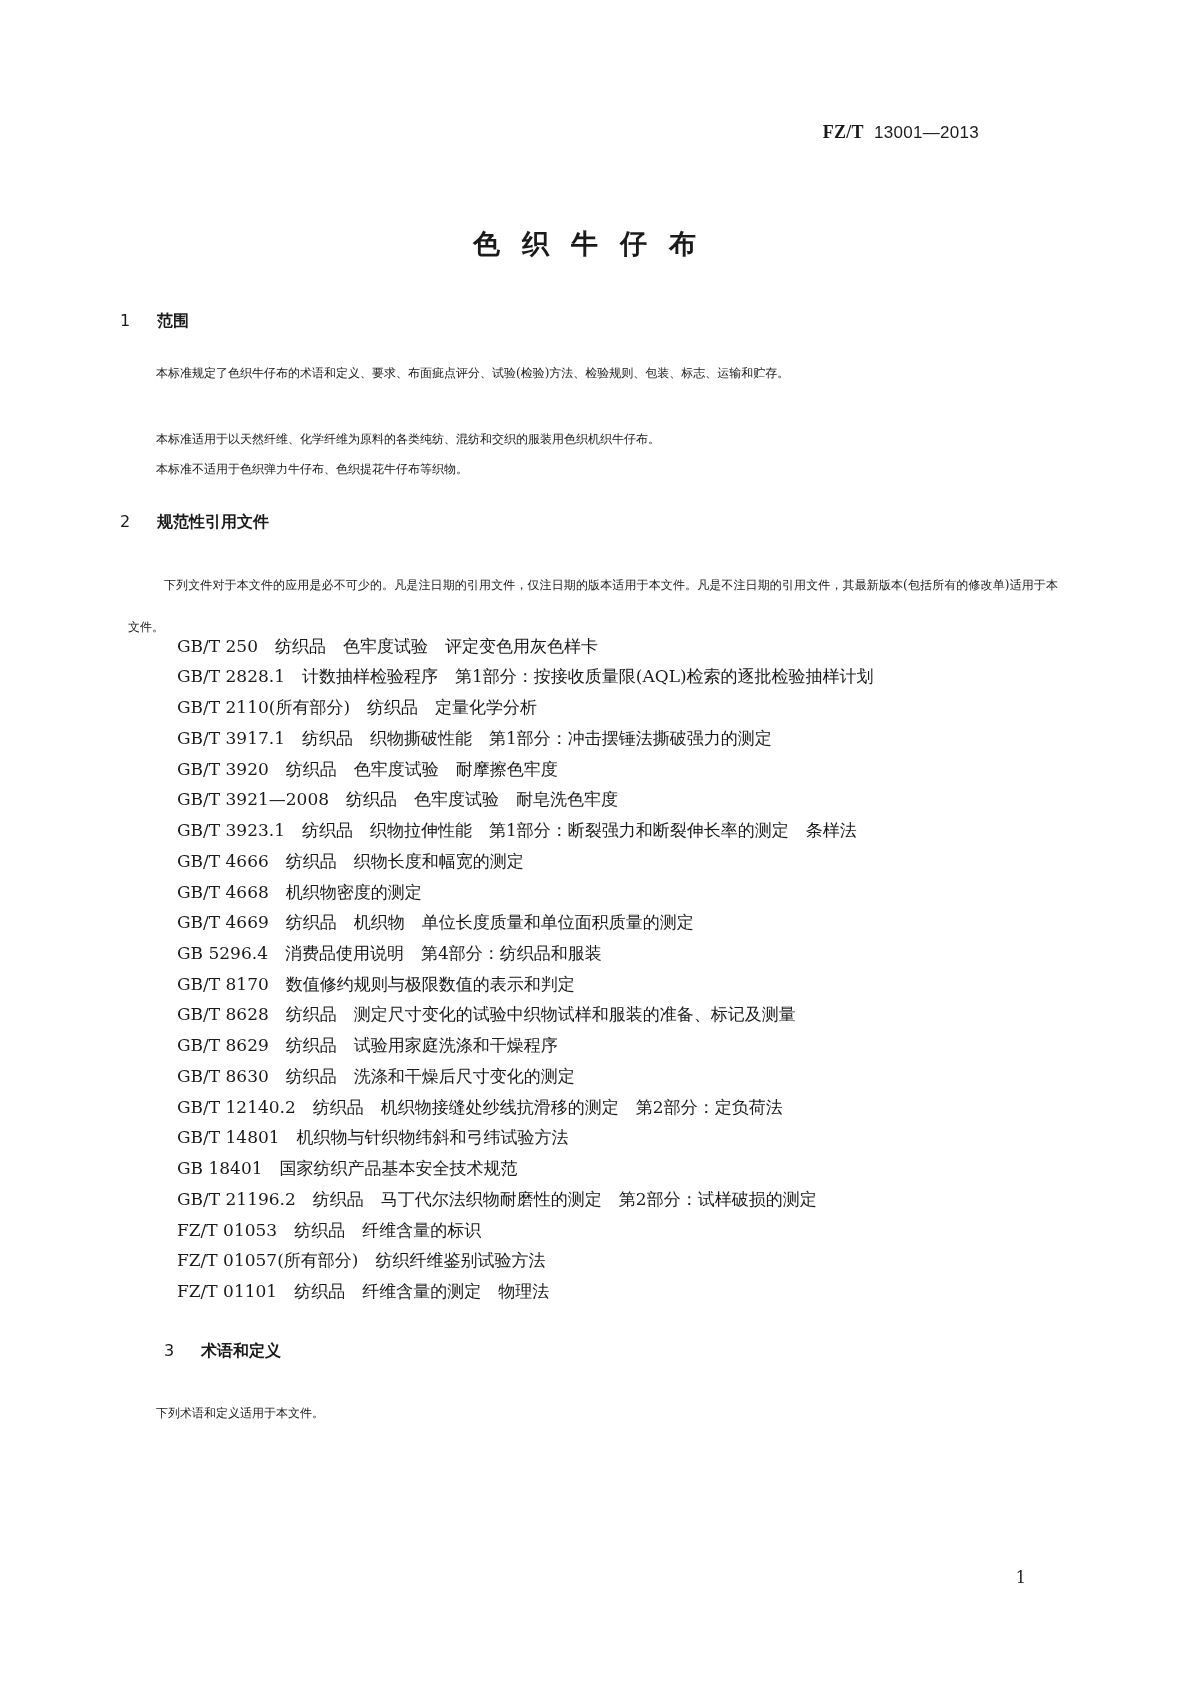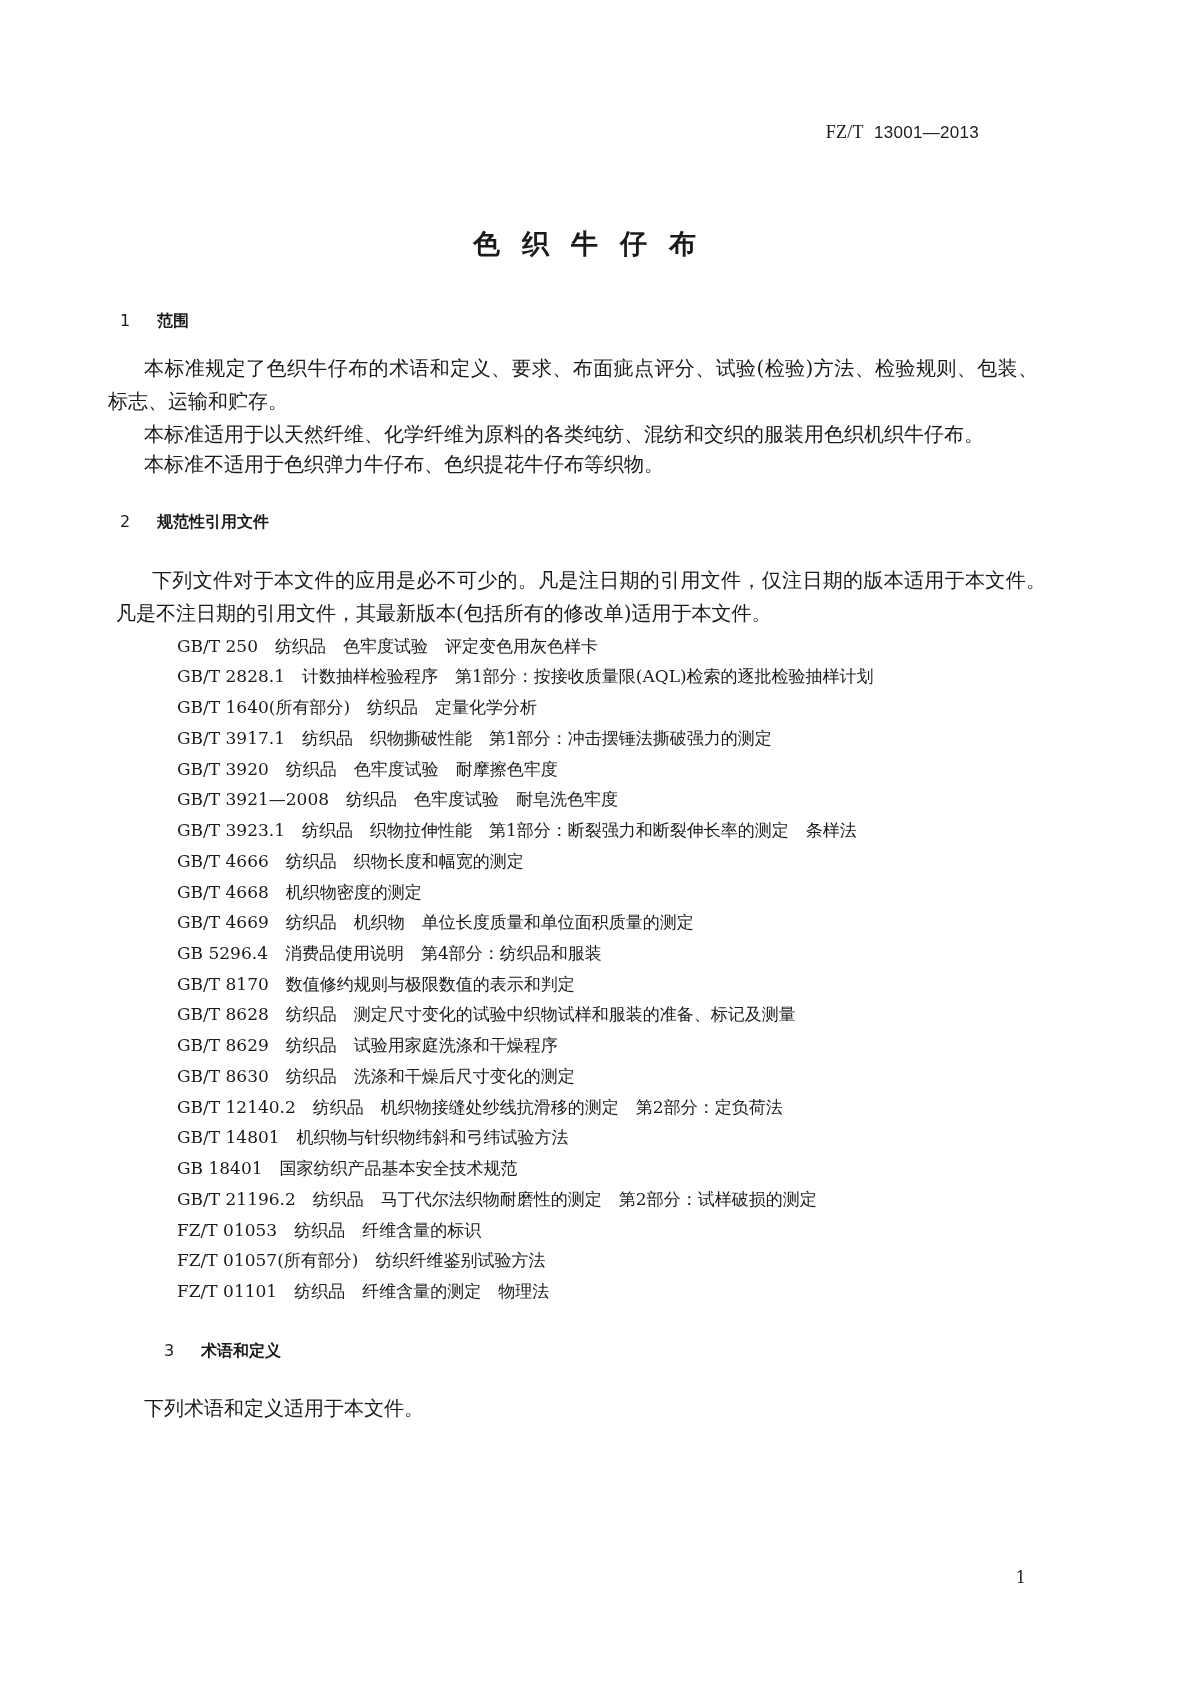--- a/index.html
+++ b/index.html
@@ -1,46 +1,46 @@
 <!DOCTYPE html>
 <html><head>
 <meta charset="utf-8">
 <style>
   html, body { margin:0; padding:0; background:#ffffff; }
   body { width:1191px; height:1684px; position:relative; overflow:hidden; color:#1a1a1a;
          font-family:"DejaVu Serif", "Liberation Serif", serif; }
   .std-code { position:absolute; right:212px; top:122px; font-size:17px; letter-spacing:0.3px;
               font-family:"Liberation Sans", sans-serif; }
-  .std-code b { font-family:"Liberation Serif", serif; font-weight:normal; font-size:18px; }
+  .std-code b { font-family:"Liberation Serif", serif; font-weight:bold; font-size:18px; }
   .title { position:absolute; left:0; width:1191px; top:226px; text-align:center; font-size:27px;
            letter-spacing:22px; font-family:"DejaVu Sans", sans-serif; font-weight:bold; }
   .h { position:absolute; left:120px; font-size:16px; font-family:"DejaVu Sans", sans-serif; font-weight:bold; }
   .h .num { display:inline-block; width:37px; font-weight:normal; }
-  .p { position:absolute; left:108px; width:930px; font-size:20px; line-height:33px; text-indent:36px; text-align:justify; }
+  .p { position:absolute; left:120px; width:930px; font-size:12px; line-height:42px; text-indent:36px; text-align:justify; }
   .ref { position:absolute; left:177px; font-size:17px; line-height:20px; white-space:pre; }
   .page-num { position:absolute; right:165px; top:1568px; font-size:16px; }
 </style>
 </head>
 <body>
 
 <div class="std-code"><b>FZ/T</b>&nbsp;&nbsp;<span>13001—2013</span></div>
 
 <div class="title">色织牛仔布</div>
 
 <div class="h" style="top:303px;margin-top:8px;"><span class="num">1</span><span>范围</span></div>
 <div class="p" style="top:352px;">本标准规定了色织牛仔布的术语和定义、要求、布面疵点评分、试验(检验)方法、检验规则、包装、标志、运输和贮存。</div>
 <div class="p" style="top:418px;">本标准适用于以天然纤维、化学纤维为原料的各类纯纺、混纺和交织的服装用色织机织牛仔布。</div>
 <div class="p" style="top:448px;">本标准不适用于色织弹力牛仔布、色织提花牛仔布等织物。</div>
 
 <div class="h" style="top:512px;"><span class="num">2</span><span>规范性引用文件</span></div>
 <div class="p" style="top:564px;margin-left:8px;">下列文件对于本文件的应用是必不可少的。凡是注日期的引用文件，仅注日期的版本适用于本文件。凡是不注日期的引用文件，其最新版本(包括所有的修改单)适用于本文件。</div>
 
 <div class="ref" style="top:636px;">GB/T 250　纺织品　色牢度试验　评定变色用灰色样卡</div>
 <div class="ref" style="top:666px;">GB/T 2828.1　计数抽样检验程序　第1部分：按接收质量限(AQL)检索的逐批检验抽样计划</div>
-<div class="ref" style="top:697px;">GB/T 1640(所有部分)　纺织品　定量化学分析</div>
+<div class="ref" style="top:697px;">GB/T 2110(所有部分)　纺织品　定量化学分析</div>
 <div class="ref" style="top:728px;">GB/T 3917.1　纺织品　织物撕破性能　第1部分：冲击摆锤法撕破强力的测定</div>
 <div class="ref" style="top:759px;">GB/T 3920　纺织品　色牢度试验　耐摩擦色牢度</div>
 <div class="ref" style="top:789px;">GB/T 3921—2008　纺织品　色牢度试验　耐皂洗色牢度</div>
 <div class="ref" style="top:820px;">GB/T 3923.1　纺织品　织物拉伸性能　第1部分：断裂强力和断裂伸长率的测定　条样法</div>
 <div class="ref" style="top:851px;">GB/T 4666　纺织品　织物长度和幅宽的测定</div>
 <div class="ref" style="top:882px;">GB/T 4668　机织物密度的测定</div>
 <div class="ref" style="top:912px;text-align:right;">GB/T 4669　纺织品　机织物　单位长度质量和单位面积质量的测定</div>
 <div class="ref" style="top:943px;">GB 5296.4　消费品使用说明　第4部分：纺织品和服装</div>
 <div class="ref" style="top:974px;">GB/T 8170　数值修约规则与极限数值的表示和判定</div>
 <div class="ref" style="top:1004px;">GB/T 8628　纺织品　测定尺寸变化的试验中织物试样和服装的准备、标记及测量</div>

